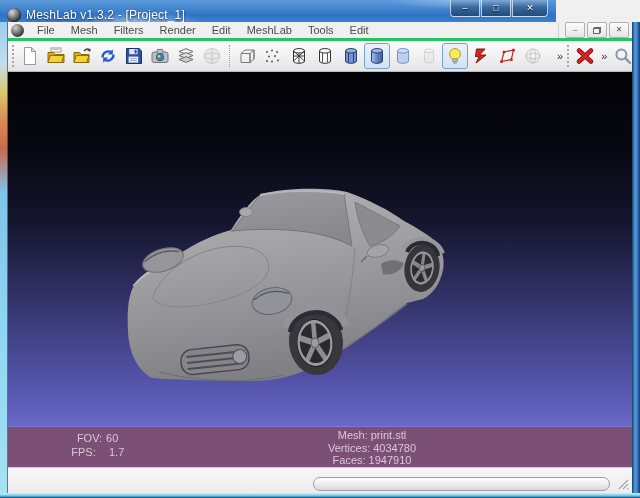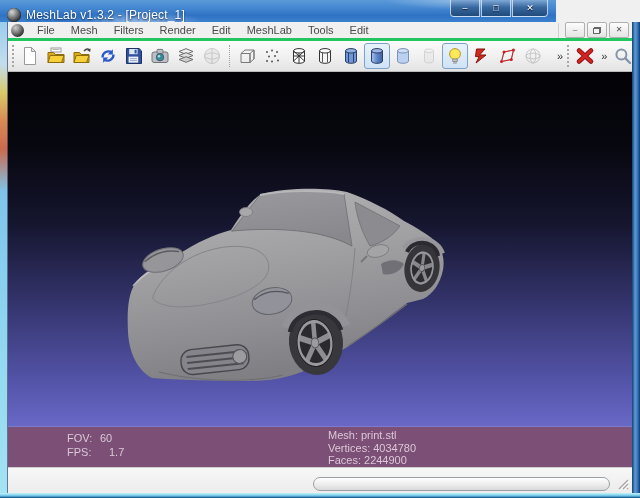--- a/index.html
+++ b/index.html
@@ -58,21 +58,21 @@
   .tb-btn.pressed{background:linear-gradient(180deg,#e9f2fb,#cfe2f5);border-color:#7da2c9;}
   .tb-btn.disabled{opacity:.42;}
   .tb-chevron{font-size:11px;color:#333;padding:0 3px;line-height:26px;}
   .tb-spacer{width:10px;}
   .push-right{margin-left:auto;}
   
   .viewport{position:absolute;left:8px;top:72px;width:624px;height:395px;overflow:hidden;
     background:linear-gradient(180deg,#020206 0%,#07070f 18%,#15152e 38%,#33336b 58%,#5353a8 78%,#7372d4 95%,#7a79da 100%);}
   .car-svg{position:absolute;left:111px;top:108px;width:340px;height:220px;}
   .hud-bar{position:absolute;left:0;bottom:0;width:100%;height:40px;background:#7b4f76;
-    box-shadow:0 -1px 0 rgba(255,255,255,.12);}
+    box-shadow:0 -1px 0 rgba(255,255,255,.12);text-align:center;}
   .hud-col-left{position:absolute;left:59px;top:5px;font-size:11px;color:#dcc8d8;line-height:13.5px;}
   .hud-col-right{position:absolute;left:320px;top:2px;font-size:11px;color:#dcc8d8;line-height:12.6px;}
   .hud-label{display:inline-block;min-width:33px;}
   .hud-label-r{margin-right:3px;}
   .fps-val{padding-left:9px;margin-top:30px;}
   
   .statusbar{position:absolute;left:8px;top:467px;width:624px;height:26px;box-sizing:border-box;
     background:linear-gradient(180deg,#f7f7f7,#ececec);border-top:1px solid #cfcfcf;}
   .progress{position:absolute;left:305px;top:9px;width:297px;height:14px;box-sizing:border-box;
     border:1px solid #9aa0a6;border-radius:8px;
@@ -418,21 +418,21 @@
     </svg>
 
     <div class="hud-bar">
       <div class="hud-col-left">
         <div><span class="hud-label">FOV:</span><span>60</span></div>
         <div><span class="hud-label">FPS:</span><span class="fps-val">1.7</span></div>
       </div>
       <div class="hud-col-right">
         <div><span class="hud-label-r">Mesh:</span><span>print.stl</span></div>
         <div><span class="hud-label-r">Vertices:</span><span>4034780</span></div>
-        <div><span class="hud-label-r">Faces:</span><span>2244900</span></div>
+        <div><span class="hud-label-r">Faces:</span><span>1947910</span></div>
       </div>
     </div>
   </div>
 
   <div class="statusbar">
     <div class="progress"></div>
     <svg class="grip" viewBox="0 0 11 11">
       <g stroke="#a8a8a8" stroke-width="1.4">
           <path d="M10 1L1 10M10 5L5 10M10 9l-1 1"></path>
         </g>

